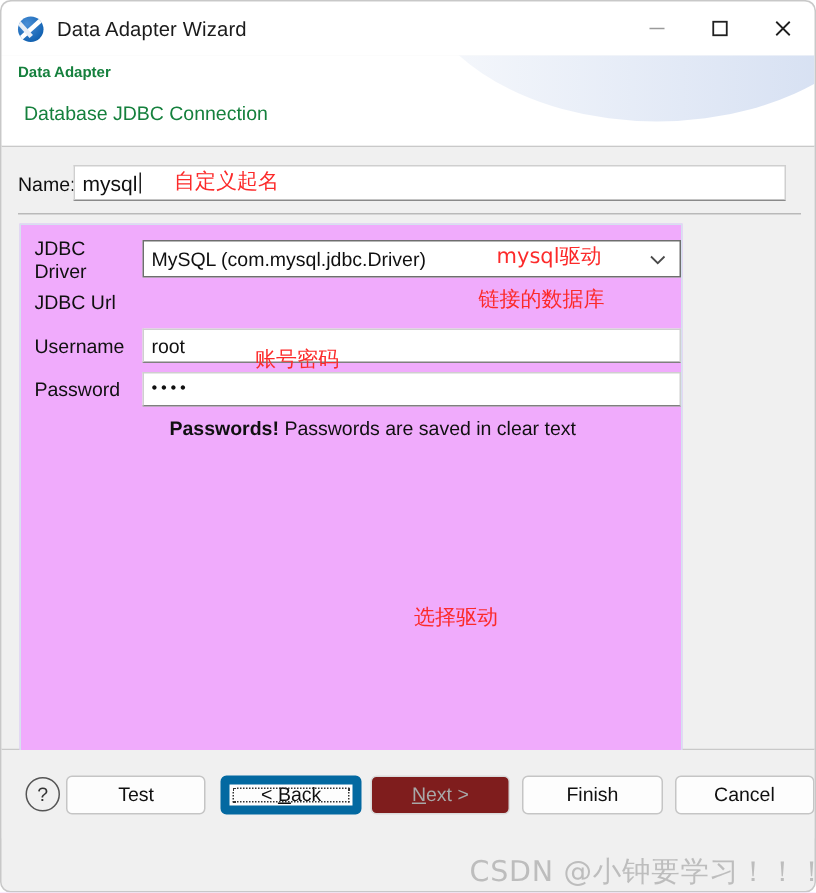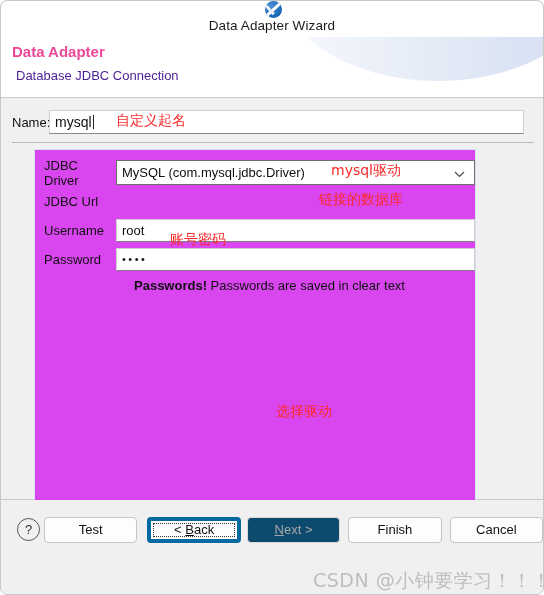--- a/index.html
+++ b/index.html
@@ -24,21 +24,20 @@
 
   
   .titlebar {
     position: relative;
     height: 36px;
     background: #ffffff;
     display: flex;
     align-items: center;
     border-top-left-radius: 7px;
     border-top-right-radius: 7px;
-    flex-direction: column;
   }
   .title-icon {
     width: 17px; height: 17px;
     margin-left: 11px; margin-right: 9px;
     border-radius: 50%;
     background: radial-gradient(circle at 35% 30%, #4a8fd6 0%, #1565b5 70%, #0d4f93 100%);
     position: relative;
     flex: none;
     overflow: hidden;
   }
@@ -85,29 +84,29 @@
   .header-swoosh {
     position: absolute;
     right: -60px; top: -176px;
     width: 330px; height: 220px;
     border-radius: 50%;
     background: linear-gradient(to right, rgba(225,232,244,0.25) 0%, rgba(206,218,240,0.95) 100%);
   }
   .header-title {
     position: absolute;
     left: 11px; top: 6px;
-    font-size: 15px;
+    font-size: 10px;
     font-weight: bold;
-    color: #ec4899;
+    color: #15803d;
   }
   .header-sub {
     position: absolute;
     left: 15px; top: 31px;
     font-size: 13px;
-    color: #4c1d95;
+    color: #15803d;
   }
   .header-rule {
     height: 1px;
     background: #c9c9c9;
     margin: 0;
   }
 
   
   .body {
     position: relative;
@@ -151,25 +150,25 @@
   .name-rule {
     position: absolute;
     left: 11px; top: 44px;
     width: 522px; height: 1px;
     background: #b9b9b9;
   }
 
   
   .group {
     position: absolute;
-    left: 33px; top: 51px;
+    left: 12px; top: 51px;
     width: 442px; height: 383px;
     box-sizing: border-box;
     border: 1px solid #d6e1ef;
-    background: #d946ef;
+    background: #f0abfc;
   }
   .grid {
     position: absolute;
     left: 0; top: 0;
     width: 100%;
   }
   .frow {
     display: flex;
     align-items: center;
     height: 29px;
@@ -297,33 +296,33 @@
     background: #fdfdfd;
     border: 1px solid #c5c5c5;
     border-radius: 4px;
     font-size: 13px;
     color: #101010;
     display: flex; align-items: center; justify-content: center;
     font-family: "Liberation Sans", sans-serif;
   }
   .btn.w95 { width: 95px; }
   .btn.focused {
-    border: 4px solid #0369a1;
+    border: 6px solid #0369a1;
     box-shadow: inset 0 0 0 1px #ffffff;
     position: relative;
   }
   .btn.focused::after {
     content: "";
     position: absolute;
     left: 2px; top: 2px; right: 2px; bottom: 2px;
     border: 1px dotted #333;
   }
   .btn.disabled {
     color: #a8a8a8;
-    background: #0c4a6e;
+    background: #7f1d1d;
     border-color: #dadada;
   }
   .btn u { text-decoration: underline; }
   .btn.disabled u { text-decoration: underline; }
 
   .watermark {
     position: absolute;
     left: 312px; top: 567px;
     font-size: 19px;
     color: rgba(120,120,120,0.42);

